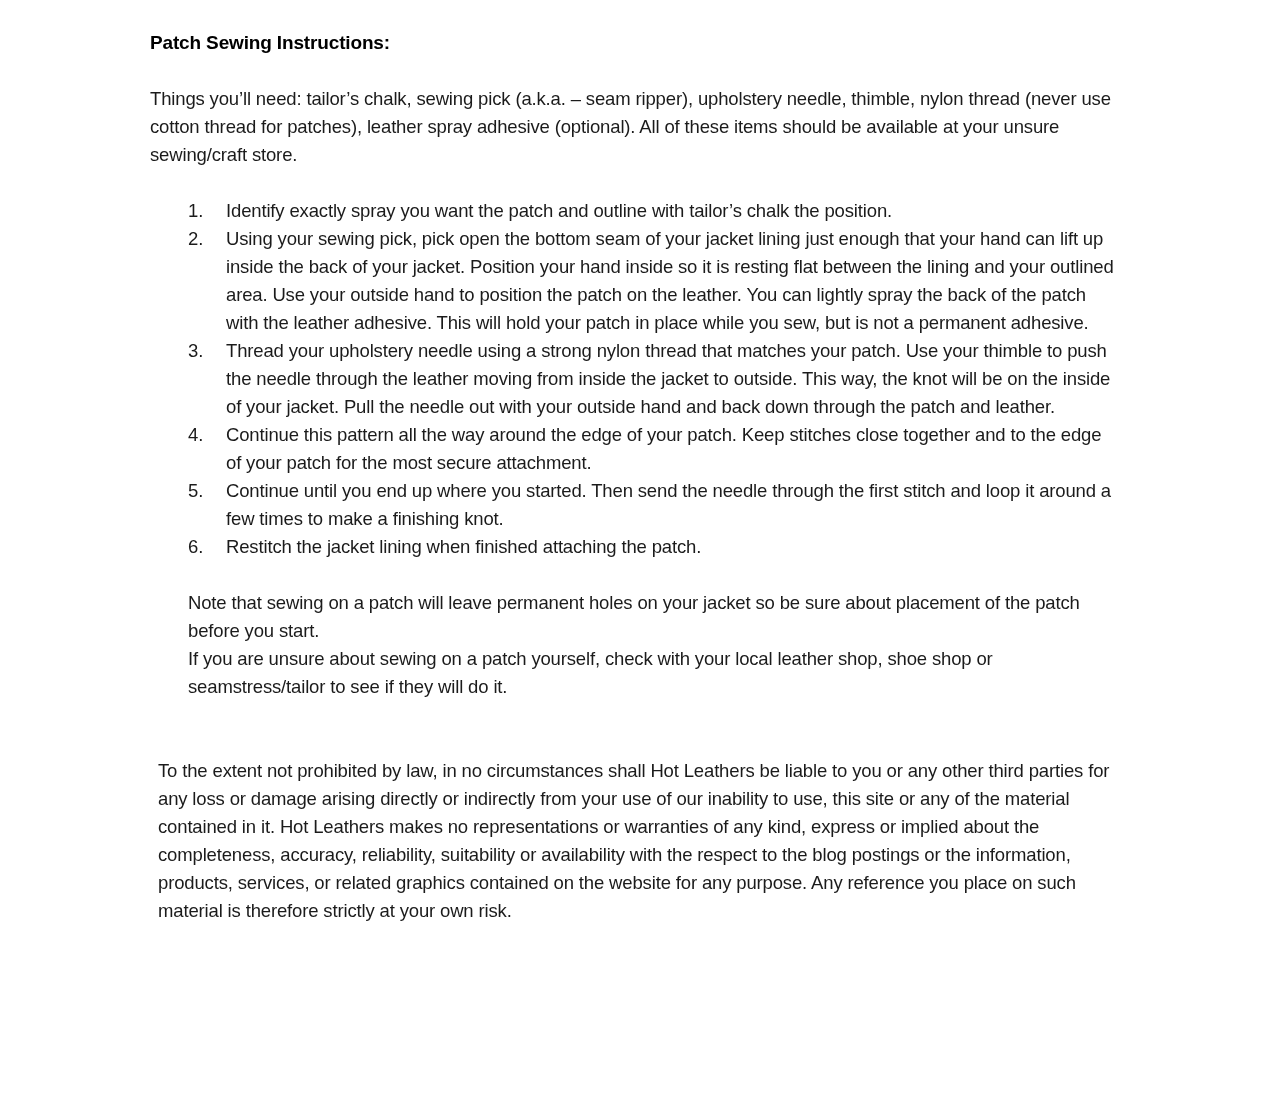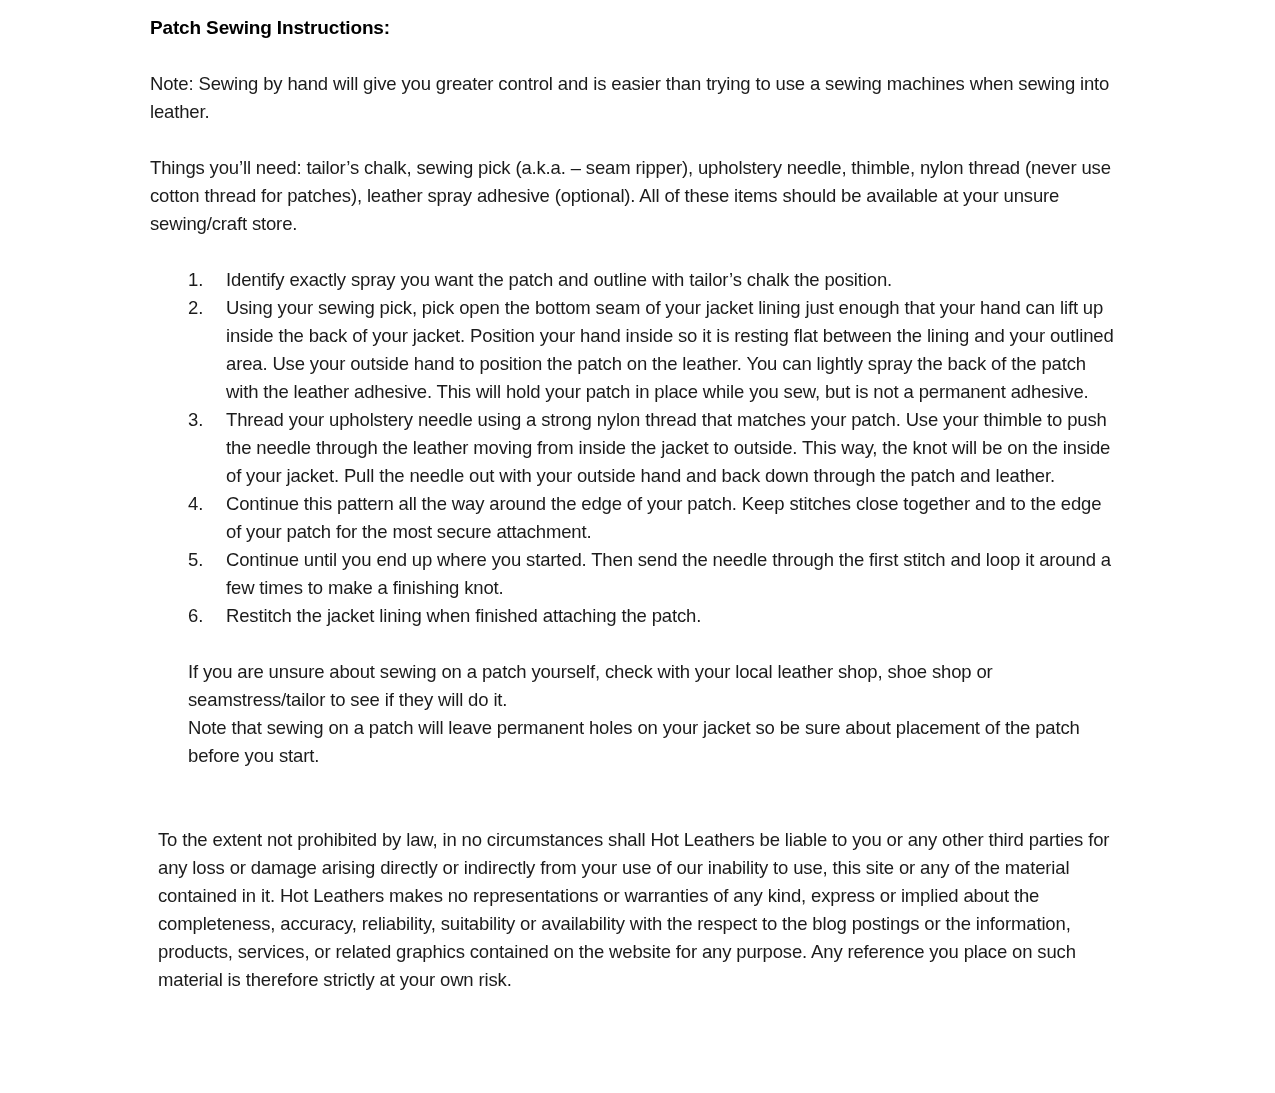--- a/index.html
+++ b/index.html
@@ -9,21 +9,21 @@
     background: #ffffff;
   }
   body {
     width: 1275px;
     height: 1093px;
     overflow: hidden;
   }
   .page {
     width: 1275px;
     height: 1093px;
-    padding: 14px 150px 0 150px;
+    padding: 29px 150px 0 150px;
     font-family: "Liberation Sans", sans-serif;
     font-size: 18.5px;
     line-height: 28px;
     letter-spacing: -0.15px;
     color: #1b1b1b;
   }
   .doc-title {
     font-size: 19px;
     font-weight: bold;
     color: #000000;
@@ -61,21 +61,20 @@
     margin: 8px;
   }
 </style>
 </head>
 <body>
 
 <div class="page">
 
   <h1 class="doc-title">Patch Sewing Instructions:</h1>
 
-  <p class="para">Note: Sewing by hand will give you greater control and is easier than trying to use a sewing machines when sewing into leather.</p>
 
   <p class="para">Things you’ll need: tailor’s chalk, sewing pick (a.k.a. – seam ripper), upholstery needle, thimble, nylon thread (never use cotton thread for patches), leather spray adhesive (optional). All of these items should be available at your unsure sewing/craft store.</p>
 
   <div class="steps">
 
     <div class="step-row">
       <span class="step-num">1.</span>
       <span class="step-text">Identify exactly spray you want the patch and outline with tailor’s chalk the position.</span>
     </div>
 
@@ -100,19 +99,19 @@
     </div>
 
     <div class="step-row">
       <span class="step-num">6.</span>
       <span class="step-text">Restitch the jacket lining when finished attaching the patch.</span>
     </div>
 
   </div>
 
   <div class="note-block">
+    <p>Note that sewing on a patch will leave permanent holes on your jacket so be sure about placement of the patch before you start.</p>
     <p>If you are unsure about sewing on a patch yourself, check with your local leather shop, shoe shop or seamstress/tailor to see if they will do it.</p>
-    <p>Note that sewing on a patch will leave permanent holes on your jacket so be sure about placement of the patch before you start.</p>
   </div>
 
   <p class="disclaimer">To the extent not prohibited by law, in no circumstances shall Hot Leathers be liable to you or any other third parties for any loss or damage arising directly or indirectly from your use of our inability to use, this site or any of the material contained in it. Hot Leathers makes no representations or warranties of any kind, express or implied about the completeness, accuracy, reliability, suitability or availability with the respect to the blog postings or the information, products, services, or related graphics contained on the website for any purpose. Any reference you place on such material is therefore strictly at your own risk.</p>
 
 </div>
 
 </body></html>

